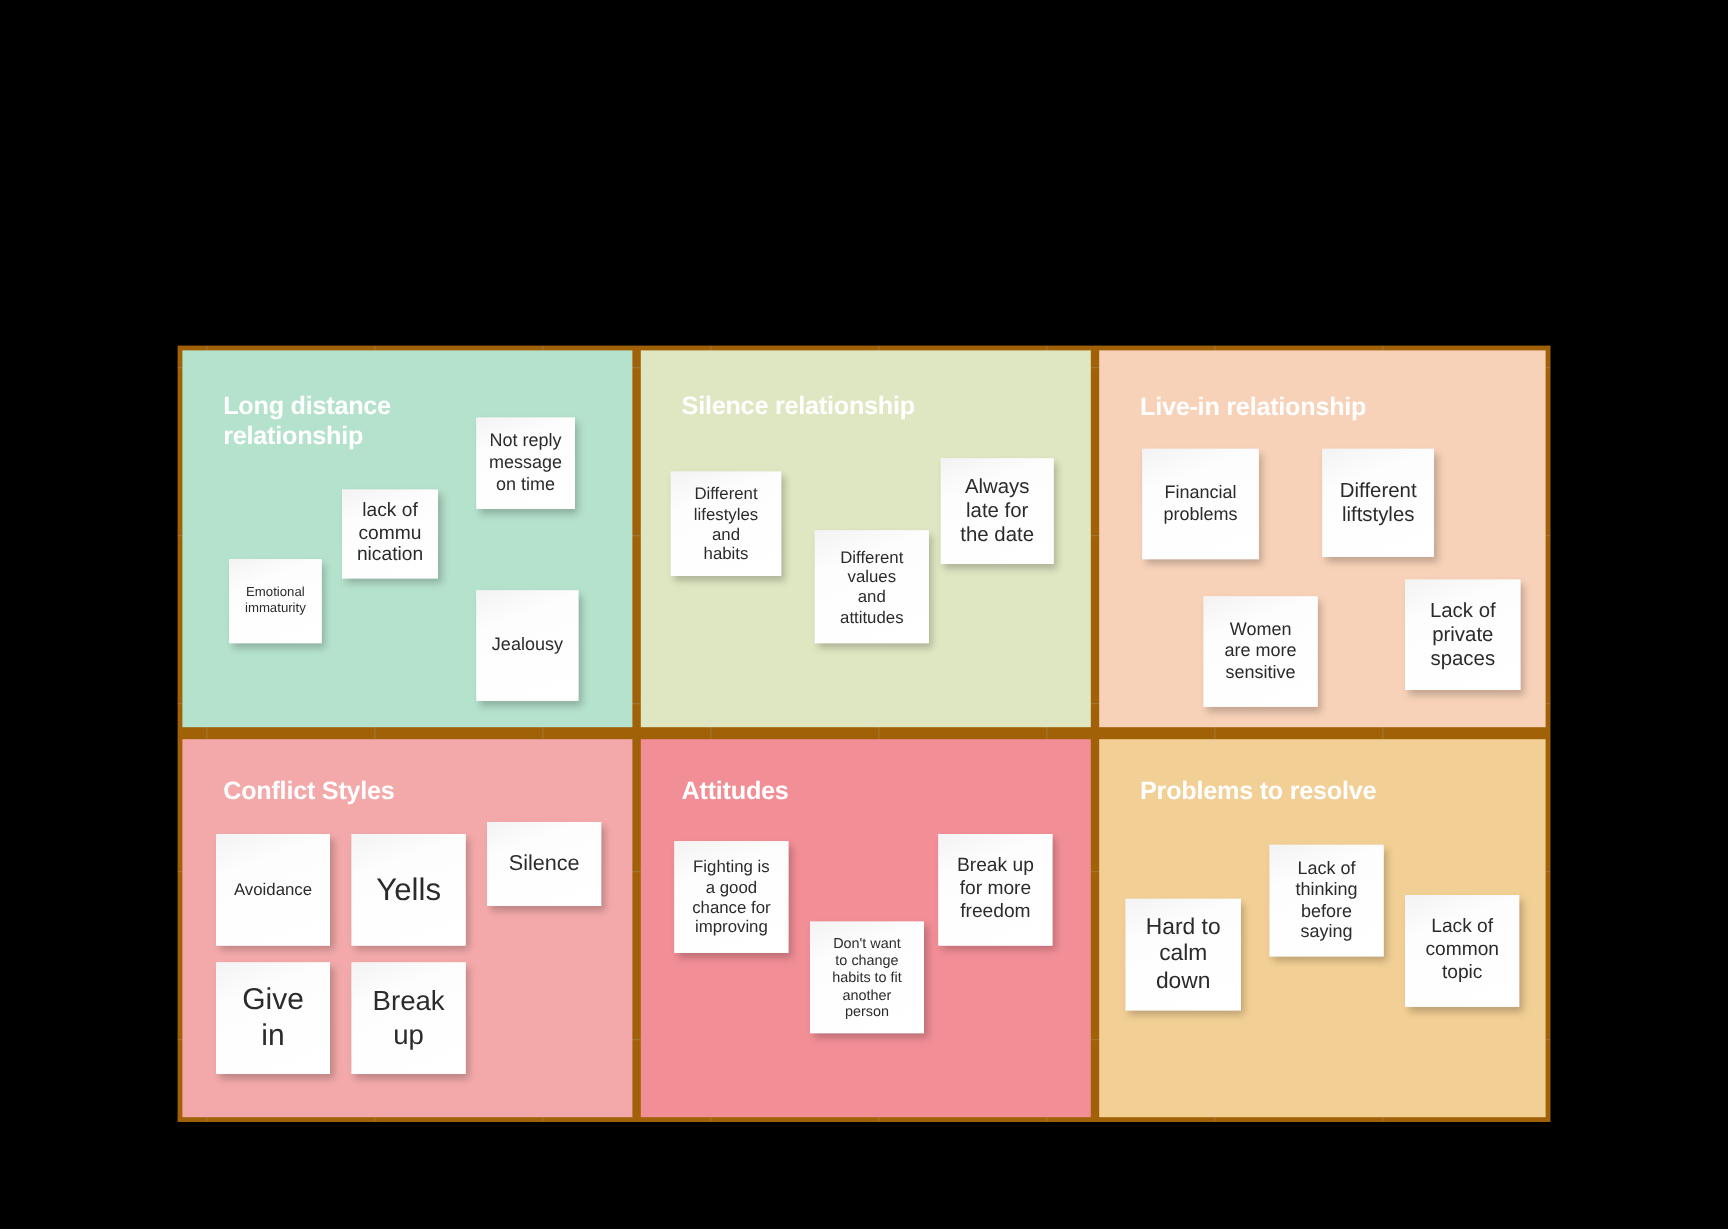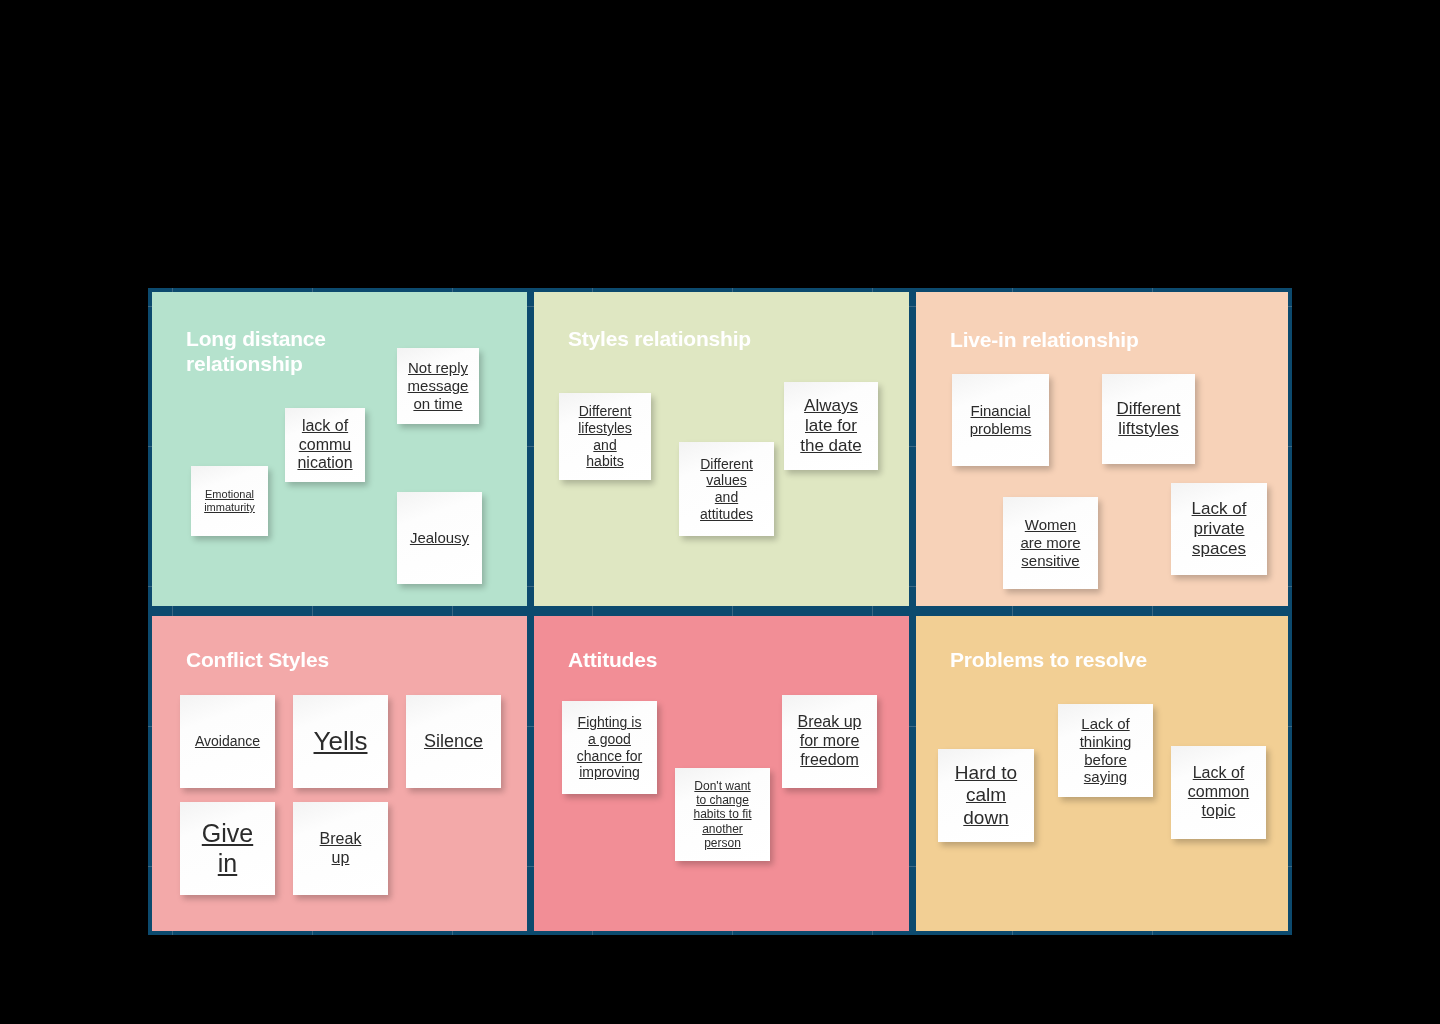--- a/index.html
+++ b/index.html
@@ -56,44 +56,43 @@
     box-shadow: 3px 4px 6px rgba(0,0,0,0.22);
     display: flex;
     align-items: center;
     justify-content: center;
     text-align: center;
     color: #2b2b2b;
     padding: 2px 4px;
     line-height: 1.18;
     white-space: pre-line;
     font-family: "Liberation Sans", sans-serif;
-    text-decoration: underline;
   }
 </style>
 </head>
 <body style="background: rgb(0, 0, 0);">
 
-<div id="board" style="background: #0c4a6e;">
+<div id="board" style="background: #a16207;">
   <div id="grid"></div>
   <div id="panels-root">
       <div class="panel" style="left: 4px; top: 4px; width: 375px; height: 314px; background: rgb(181, 226, 205);">
         <div class="panel-title" style="left: 34px; top: 34px;">Long distance
 relationship</div>
         <div class="note" style="left: 39px; top: 174px; width: 77px; height: 70px; font-size: 11px; text-align: center;">Emotional
 immaturity</div>
         <div class="note" style="left: 133px; top: 116px; width: 80px; height: 74px; font-size: 16px;">lack of
 commu
 nication</div>
         <div class="note" style="left: 245px; top: 56px; width: 82px; height: 76px; font-size: 15px;">Not reply
 message
 on time</div>
         <div class="note" style="left: 245px; top: 200px; width: 85px; height: 92px; font-size: 15px;">Jealousy</div>
       </div>
       <div class="panel" style="left: 386px; top: 4px; width: 375px; height: 314px; background: rgb(223, 231, 194);">
-        <div class="panel-title" style="left: 34px; top: 34px;">Styles relationship</div>
+        <div class="panel-title" style="left: 34px; top: 34px;">Silence relationship</div>
         <div class="note" style="left: 25px; top: 101px; width: 92px; height: 87px; font-size: 14px;">Different
 lifestyles
 and
 habits</div>
         <div class="note" style="left: 145px; top: 150px; width: 95px; height: 94px; font-size: 14px;">Different
 values
 and
 attitudes</div>
         <div class="note" style="left: 250px; top: 90px; width: 94px; height: 88px; font-size: 17px;">Always
 late for
@@ -109,24 +108,24 @@
 are more
 sensitive</div>
         <div class="note" style="left: 255px; top: 191px; width: 96px; height: 92px; font-size: 17px;">Lack of
 private
 spaces</div>
       </div>
       <div class="panel" style="left: 4px; top: 328px; width: 375px; height: 315px; background: rgb(243, 169, 169);">
         <div class="panel-title" style="left: 34px; top: 31px;">Conflict Styles</div>
         <div class="note" style="left: 141px; top: 79px; width: 95px; height: 93px; font-size: 26px;">Yells</div>
         <div class="note" style="left: 28px; top: 79px; width: 95px; height: 93px; font-size: 14px;">Avoidance</div>
-        <div class="note" style="left: 254px; top: 79px; width: 95px; height: 93px; font-size: 18px;">Silence</div>
+        <div class="note" style="left: 254px; top: 69px; width: 95px; height: 70px; font-size: 18px;">Silence</div>
         <div class="note" style="left: 28px; top: 186px; width: 95px; height: 93px; font-size: 25px;">Give
 in</div>
-        <div class="note" style="left: 141px; top: 186px; width: 95px; height: 93px; font-size: 16px;">Break
+        <div class="note" style="left: 141px; top: 186px; width: 95px; height: 93px; font-size: 23px;">Break
 up</div>
       </div>
       <div class="panel" style="left: 386px; top: 328px; width: 375px; height: 315px; background: rgb(242, 142, 150);">
         <div class="panel-title" style="left: 34px; top: 31px;">Attitudes</div>
         <div class="note" style="left: 28px; top: 85px; width: 95px; height: 93px; font-size: 14px;">Fighting is
 a good
 chance for
 improving</div>
         <div class="note" style="left: 141px; top: 152px; width: 95px; height: 93px; font-size: 12px;">Don't want
 to change

